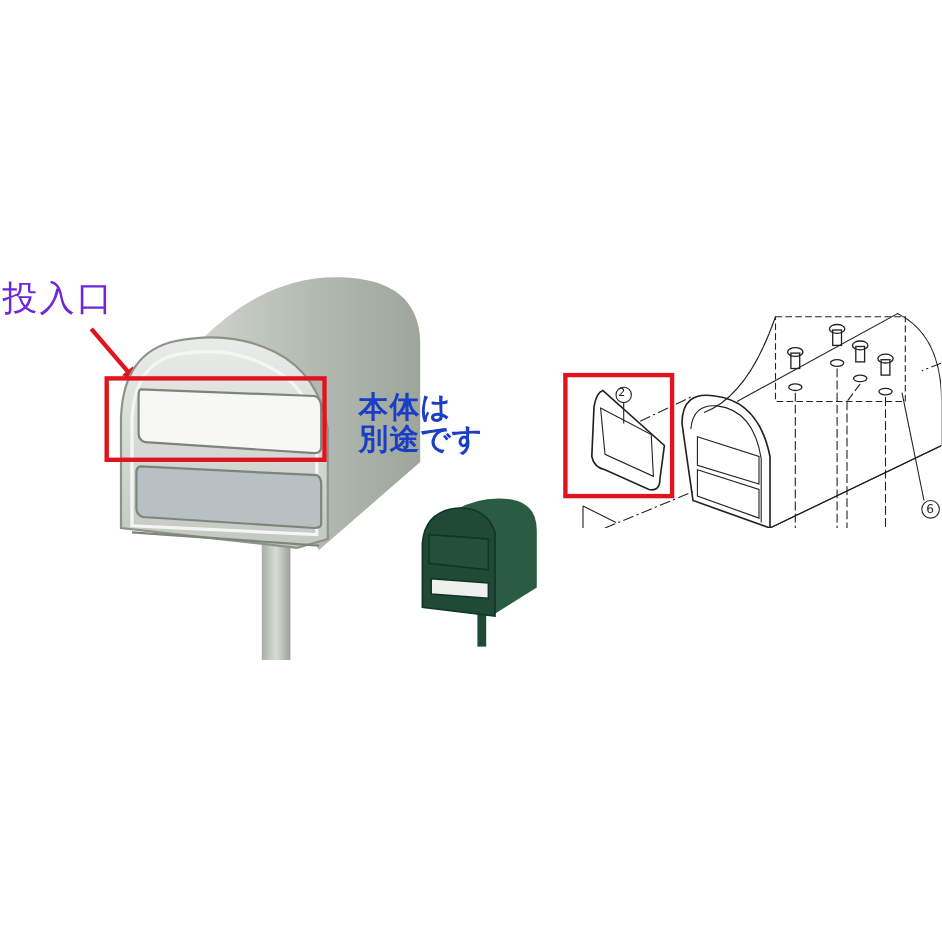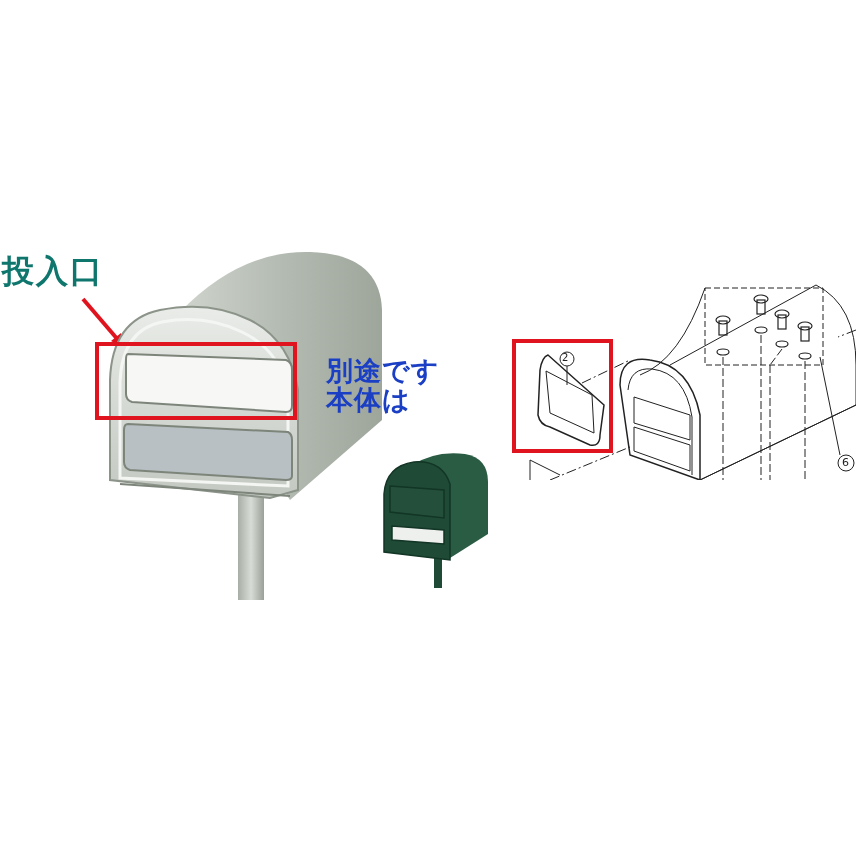--- a/index.html
+++ b/index.html
@@ -1,18 +1,18 @@
 <!DOCTYPE html>
 <html><head>
 <meta charset="utf-8">
 <style>
   html, body { margin:0; padding:0; background:#ffffff; }
   body { width:856px; height:856px; position:relative; overflow:hidden; font-family:"DejaVu Sans", sans-serif; }
   .abs { position:absolute; }
-  .label-red { color:#0f766e; font-weight:bold; font-size:32px; letter-spacing:2px; line-height:1; }
+  .label-red { color:#6d28d9; font-weight:normal; font-size:32px; letter-spacing:2px; line-height:1; }
   .label-blue { color:#1a3fc4; font-weight:bold; font-size:27px; line-height:29px; letter-spacing:1px; }
   .red-box { border:4px solid #e0141e; box-sizing:border-box; }
   svg { display:block; }
 </style>
 </head>
 <body>
 
 <div class="abs label-red" style="left:2px; top:255px;">投入口</div>
 
 <svg class="abs" style="left:75px; top:295px;" width="60" height="60" viewBox="0 0 60 60">
@@ -47,22 +47,22 @@
 
   <path d="M28 104 L186 110 Q192 112 192 120 L192 156 Q192 162 186 162 L32 152 Q26 150 26 144 L26 110 Q26 104 28 104 Z" fill="#f7f8f6" stroke="#7d857b" stroke-width="2"></path>
 
   <path d="M28 174 L188 182 Q192 184 192 190 L192 226 Q192 230 186 230 L30 220 Q24 218 24 212 L24 180 Q24 174 28 174 Z" fill="#b8c0c4" stroke="#7d857b" stroke-width="2"></path>
   <path d="M20 234 L190 246" stroke="#7d857b" stroke-width="2"></path>
 </svg>
 
 <div class="abs red-box" style="left:95px; top:342px; width:202px; height:78px;"></div>
 
 <div class="abs" style="left:326px; top:356px;">
+  <div class="label-blue">本体は</div>
   <div class="label-blue">別途です</div>
-  <div class="label-blue">本体は</div>
 </div>
 
 <svg class="abs" style="left:380px; top:448px;" width="110" height="140" viewBox="0 0 110 140">
   <rect x="54" y="100" width="8" height="40" fill="#1f4a36"></rect>
   <path d="M30 18 Q55 2 85 6 Q108 10 108 34 L108 86 L70 110 L38 40 Z" fill="#2a5b43"></path>
   <path d="M4 104 L4 46 Q6 18 34 14 Q62 12 70 36 L70 112 Z" fill="#1f4a36" stroke="#123526" stroke-width="1.5"></path>
   <path d="M10 38 L64 42 L64 70 L10 64 Z" fill="#24503b" stroke="#123526" stroke-width="1.5"></path>
   <path d="M12 78 L64 82 L64 96 L12 92 Z" fill="#eef0ee" stroke="#123526" stroke-width="1.5"></path>
 </svg>
 

